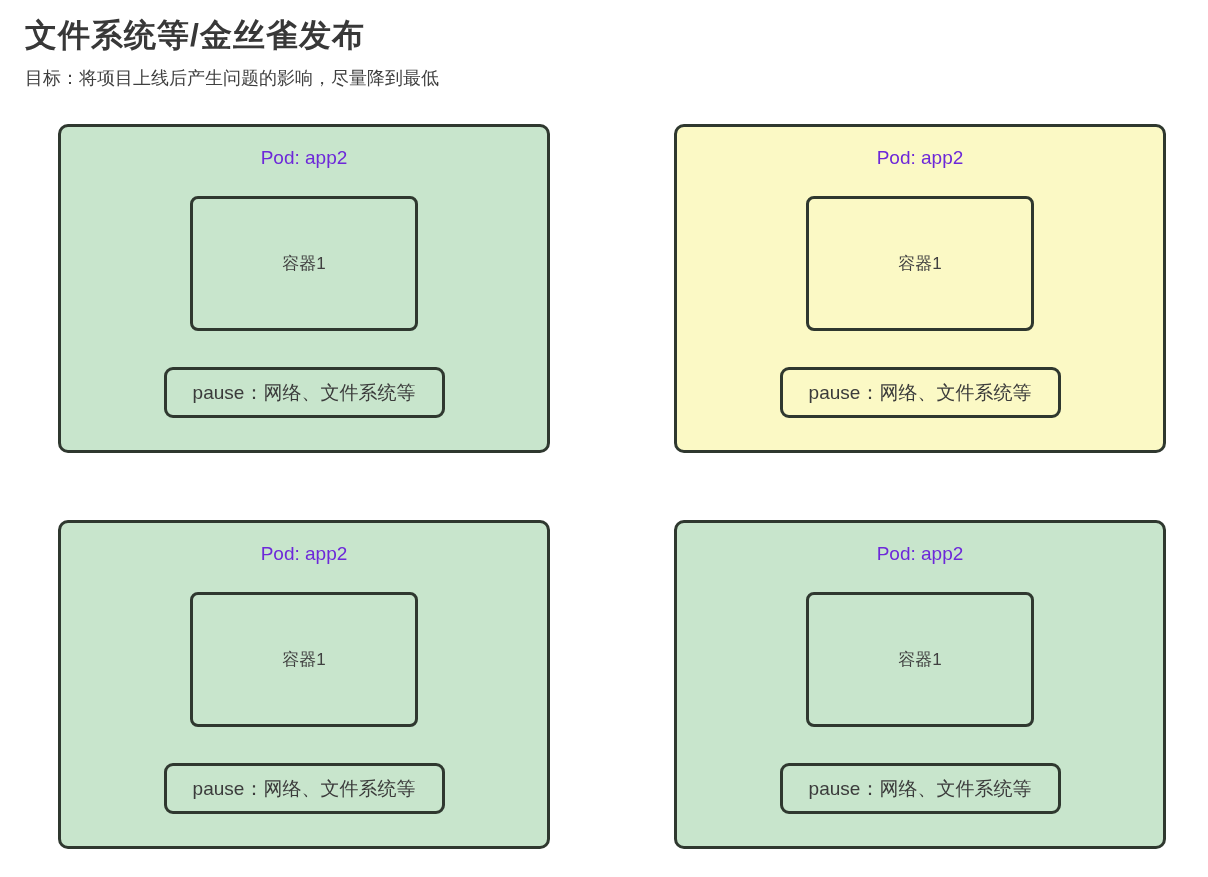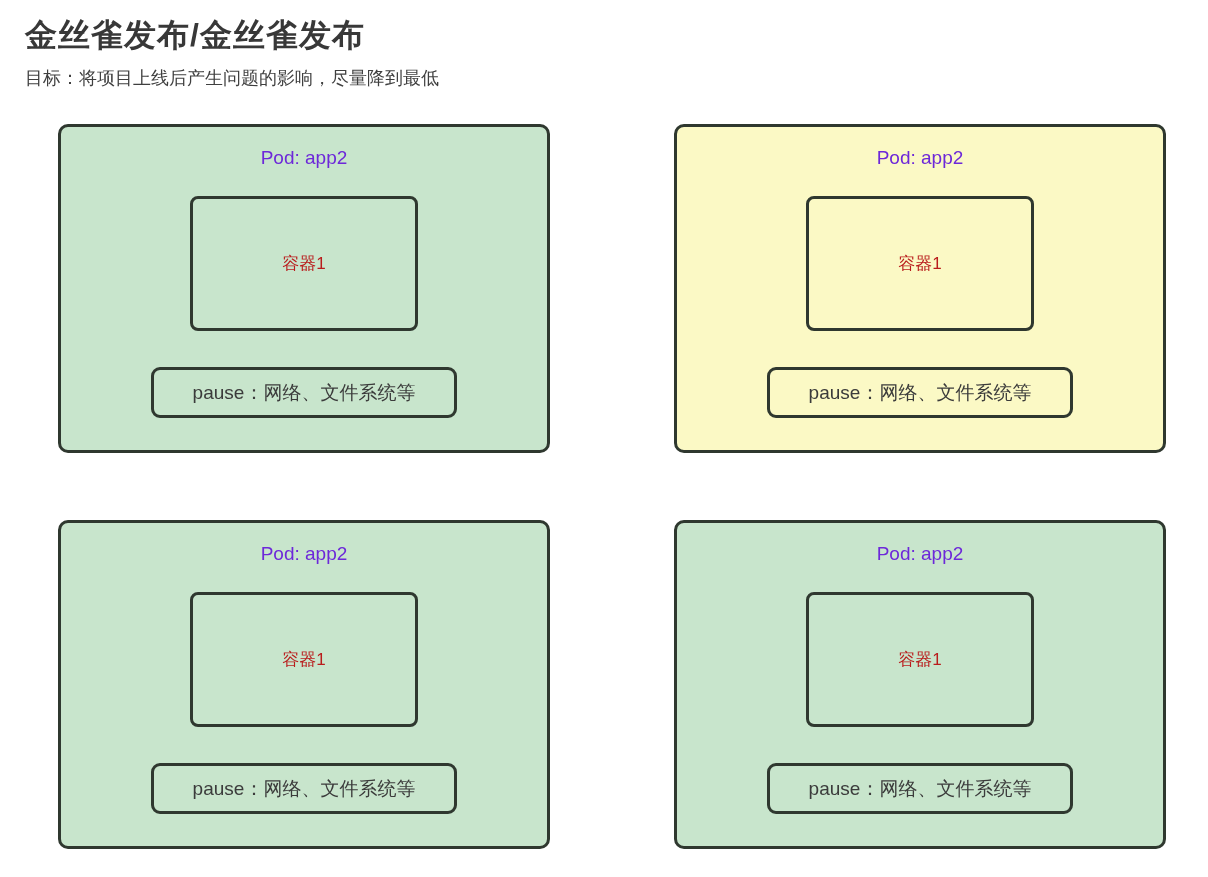--- a/index.html
+++ b/index.html
@@ -53,42 +53,42 @@
     width: 228px;
     height: 135px;
     border: 3px solid #2f382f;
     border-radius: 8px;
     display: flex;
     align-items: center;
     justify-content: center;
   }
   .container-label {
     font-size: 17px;
-    color: #b91c1c;
+    color: #404040;
   }
   .pause-box {
     margin-top: 36px;
-    width: 306px;
+    width: 281px;
     height: 51px;
     border: 3px solid #2f382f;
     border-radius: 9px;
     display: flex;
     align-items: center;
     justify-content: center;
   }
   .pause-label {
     font-size: 19px;
     color: #3b3b3b;
   }
 </style>
 </head>
 <body>
 
 <div class="header">
-  <div class="page-title">金丝雀发布/金丝雀发布</div>
+  <div class="page-title">文件系统等/金丝雀发布</div>
   <div class="page-subtitle">目标：将项目上线后产生问题的影响，尽量降到最低</div>
 </div>
 
 <div class="pod-grid">
 
   <div class="pod" data-variant="green">
     <div class="pod-title">Pod: app2</div>
     <div class="container-box">
       <span class="container-label">容器1</span>
     </div>

